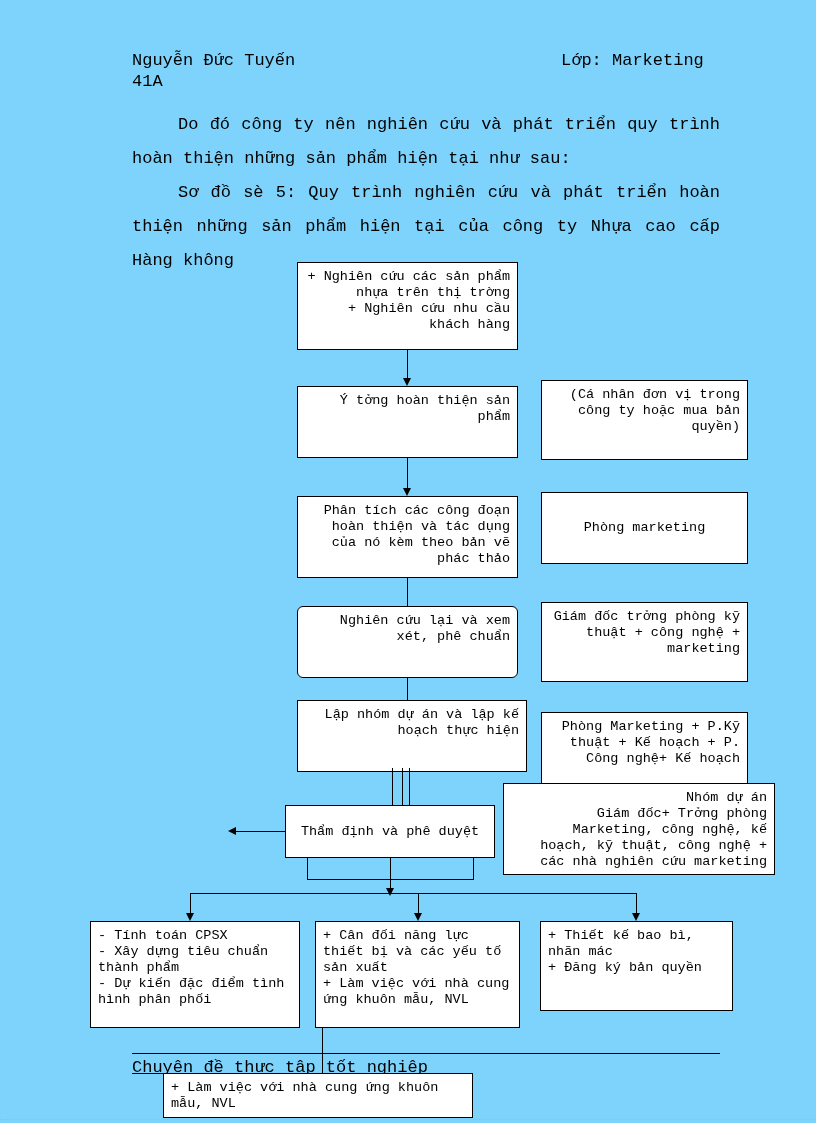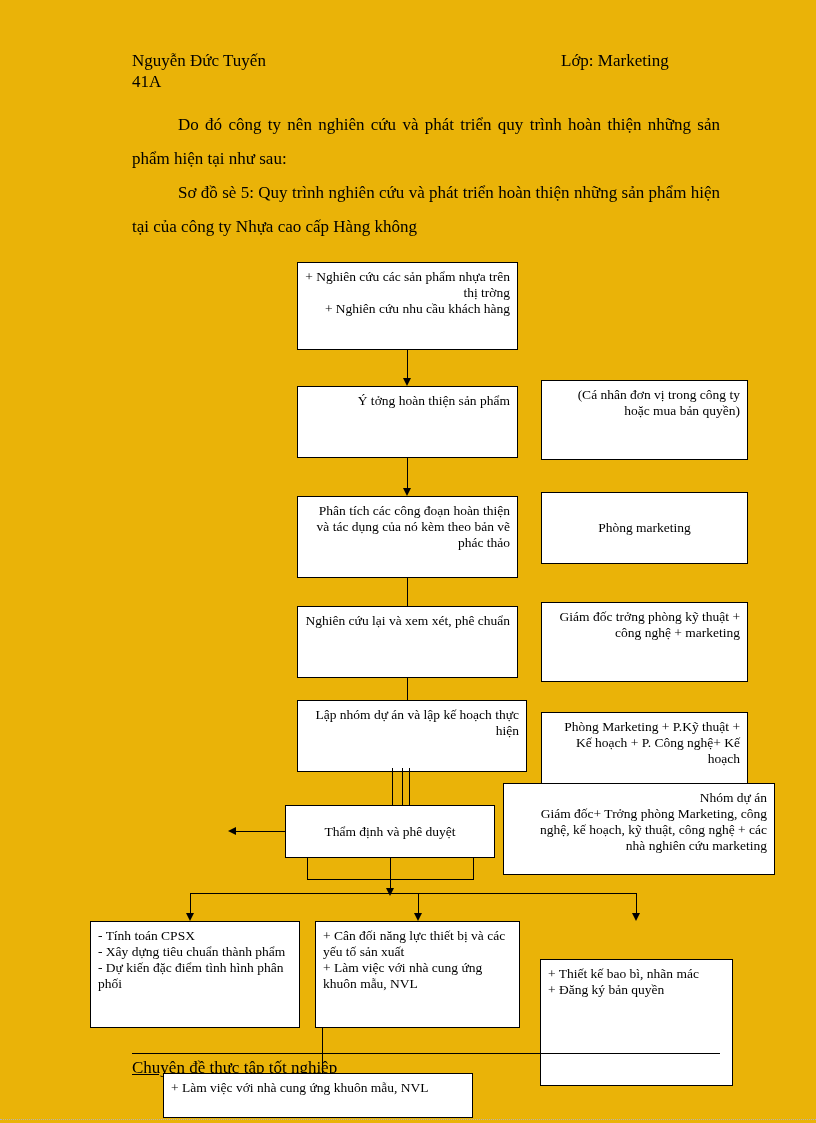--- a/index.html
+++ b/index.html
@@ -5,22 +5,22 @@
 <style>
   html, body {
     margin: 0;
     padding: 0;
     background: #ffffff;
   }
   #page {
     position: relative;
     width: 816px;
     height: 1123px;
-    background: #eab308;
-    font-family: Liberation Serif, serif;
+    background: #7dd3fc;
+    font-family: Liberation Mono, monospace;
     color: #000000;
     overflow: hidden;
   }
 
   
   .hdr {
     position: absolute;
     font-size: 17px;
     line-height: 21px;
     white-space: pre;
@@ -149,21 +149,21 @@
 
     <div class="vline" style="left:407px; top:458px; height:32px;"></div>
     <div class="arrow-down" style="left:403px; top:488px;"></div>
 
     <div class="box center" style="left:297px; top:496px; width:221px; height:82px;">Phân tích các công đoạn hoàn thiện và tác dụng của nó kèm theo bản vẽ phác thảo</div>
     <div class="box center mid" style="left:541px; top:492px; width:207px; height:72px;">Phòng marketing</div>
 
     <div class="vline" style="left:407px; top:578px; height:32px;"></div>
     <div class="arrow-down" style="left:403px; top:608px;"></div>
 
-    <div class="box center" style="left:297px; top:606px; width:221px; height:72px;">Nghiên cứu lại và xem xét, phê chuẩn</div>
+    <div class="box center" style="left:297px; top:606px; width:221px; height:72px;border-radius:6px;">Nghiên cứu lại và xem xét, phê chuẩn</div>
     <div class="box center" style="left:541px; top:602px; width:207px; height:80px;">Giám đốc trởng   phòng kỹ thuật + công nghệ + marketing</div>
 
     <div class="vline" style="left:407px; top:678px; height:32px;"></div>
     <div class="arrow-down" style="left:403px; top:708px;"></div>
 
     <div class="box center" style="left:297px; top:700px; width:230px; height:72px;">Lập nhóm dự án và lập kế hoạch thực hiện</div>
     <div class="box center" style="left:541px; top:712px; width:207px; height:80px;">Phòng Marketing + P.Kỹ thuật + Kế hoạch + P. Công nghệ+ Kế hoạch</div>
 
     <div class="vline" style="left:392px; top:768px; height:42px;"></div>
     <div class="arrow-down" style="left:388px; top:806px;"></div>
@@ -192,21 +192,21 @@
     <div class="vline" style="left:418px; top:893px; height:22px;"></div>
     <div class="arrow-down" style="left:414px; top:913px;"></div>
     <div class="vline" style="left:636px; top:893px; height:22px;"></div>
     <div class="arrow-down" style="left:632px; top:913px;"></div>
 
     <div class="box left" style="left:90px; top:921px; width:210px; height:107px;">- Tính toán CPSX
 - Xây dựng tiêu chuẩn thành phẩm
 - Dự kiến đặc điểm tình hình phân phối</div>
     <div class="box left" style="left:315px; top:921px; width:205px; height:107px;">+ Cân đối năng lực thiết bị và các yếu tố sản xuất
 + Làm việc với nhà cung ứng khuôn mẫu, NVL</div>
-    <div class="box left" style="left:540px; top:921px; width:193px; height:127px;margin-top:38px;">+ Thiết kế bao bì, nhãn mác
+    <div class="box left" style="left:540px; top:921px; width:193px; height:90px;">+ Thiết kế bao bì, nhãn mác
 + Đăng ký bản quyền</div>
 
     <div class="vline" style="left:322px; top:1028px; height:45px;"></div>
 
     <div class="box left" style="left:163px; top:1073px; width:310px; height:45px; z-index:5;">+ Làm việc với nhà cung ứng khuôn mẫu, NVL</div>
   </div>
 
   <div id="footer-rule"></div>
   <div id="footer-text">Chuyên đề thực tập tốt nghiệp</div>
   <div id="page-edge"></div>

